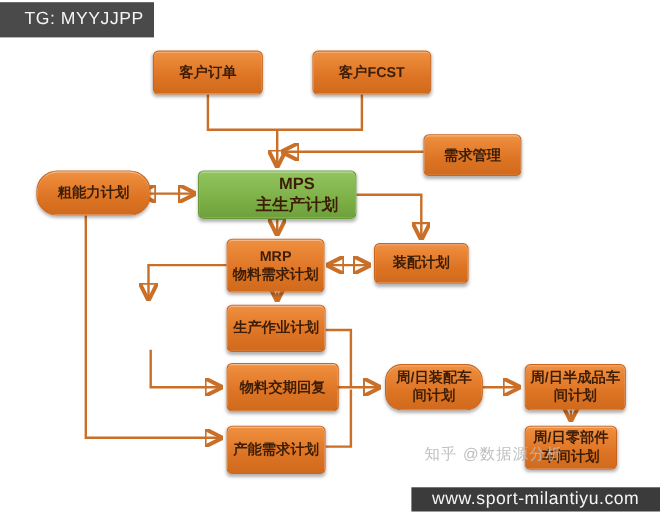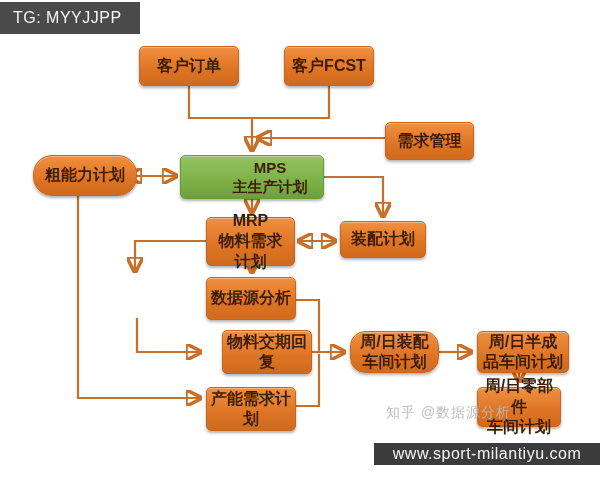--- a/index.html
+++ b/index.html
@@ -14,32 +14,32 @@
   .stage{position:relative;width:600px;height:480px;background:#ffffff;overflow:hidden;}
   .wires{position:absolute;left:0;top:0;width:600px;height:480px;}
   .wires path{fill:none;stroke:var(--arrow);stroke-width:2.2px;}
   .ah{fill:var(--arrow);}
   .node{
     position:absolute;display:flex;align-items:center;justify-content:center;
     text-align:center;border-radius:5px;
     background:linear-gradient(180deg,var(--box-orange-light) 0%,var(--box-orange) 60%,#d06a1c 100%);
     border:1px solid var(--box-border);
     box-shadow:0 2px 3px rgba(0,0,0,.30), inset 0 1px 0 rgba(255,255,255,.35);
-    color:var(--box-text);font-weight:bold;font-size:16px;line-height:1.28;
+    color:var(--box-text);font-weight:bold;font-size:13px;line-height:1.28;
     white-space:pre-line;padding:2px 4px;
   }
   .node.green{
     background:linear-gradient(180deg,var(--box-green-light) 0%,var(--box-green) 70%,#6da03c 100%);
     border:1px solid var(--green-border);font-size:15px;padding-left:40px;
   }
   .bar{
     position:absolute;display:flex;align-items:center;
     color:var(--text-light);font-size:16px;letter-spacing:.5px;
   }
-  .header-bar{left:0;top:2px;width:140px;height:32px;background:var(--header-bg);padding-left:13px;}
+  .header-bar{left:0;top:2px;width:140px;height:32px;background:var(--header-bg);padding-left:13px;justify-content:center;}
   .footer-bar{left:374px;top:443px;width:226px;height:22px;background:var(--footer-bg);justify-content:center;}
   .watermark{
     position:absolute;left:386px;top:404px;color:var(--watermark);opacity:.92;
     font-size:14px;letter-spacing:1px;white-space:nowrap;z-index:5;
   }
 </style>
 </head>
 <body>
 
 <div class="stage">
@@ -62,30 +62,30 @@
     <path d="M137,318 V352 H200" marker-end="url(#ah)"></path>
     <path d="M78,196 V398 H200" marker-end="url(#ah)"></path>
     <path d="M296,300 H319 V352"></path>
     <path d="M296,406 H319 V354"></path>
     <path d="M296,352 H344" marker-end="url(#ah)"></path>
     <path d="M439,352 H471" marker-end="url(#ah)"></path>
     <path d="M519,373 V381" marker-end="url(#ah)"></path>
   </svg>
 
   <div class="node" style="left:139px;top:46px;width:100px;height:40px;">客户订单</div>
-  <div class="node" style="left:284px;top:46px;width:90px;height:40px;">客户FCST</div>
+  <div class="node" style="left:284px;top:46px;width:108px;height:40px;">客户FCST</div>
   <div class="node" style="left:385px;top:122px;width:89px;height:38px;">需求管理</div>
   <div class="node" style="left:33px;top:155px;width:104px;height:41px;border-radius:19px;">粗能力计划</div>
   <div class="node green" style="left:180px;top:155px;width:144px;height:44px;">MPS
 主生产计划</div>
   <div class="node" style="left:206px;top:217px;width:89px;height:49px;">MRP
 物料需求计划</div>
   <div class="node" style="left:340px;top:221px;width:86px;height:37px;">装配计划</div>
-  <div class="node" style="left:206px;top:277px;width:90px;height:43px;">数据源分析</div>
-  <div class="node" style="left:222px;top:330px;width:90px;height:44px;">物料交期回复</div>
+  <div class="node" style="left:206px;top:277px;width:90px;height:43px;">生产作业计划</div>
+  <div class="node" style="left:206px;top:330px;width:102px;height:44px;">物料交期回复</div>
   <div class="node" style="left:206px;top:387px;width:90px;height:44px;">产能需求计划</div>
   <div class="node" style="left:350px;top:331px;width:89px;height:42px;border-radius:15px;">周/日装配车间计划</div>
   <div class="node" style="left:477px;top:331px;width:92px;height:42px;">周/日半成品车间计划</div>
   <div class="node" style="left:477px;top:387px;width:84px;height:40px;">周/日零部件
 车间计划</div>
 
   <div class="bar header-bar">
     <span>TG: MYYJJPP</span>
   </div>
   <div class="watermark">知乎 @数据源分析</div>

